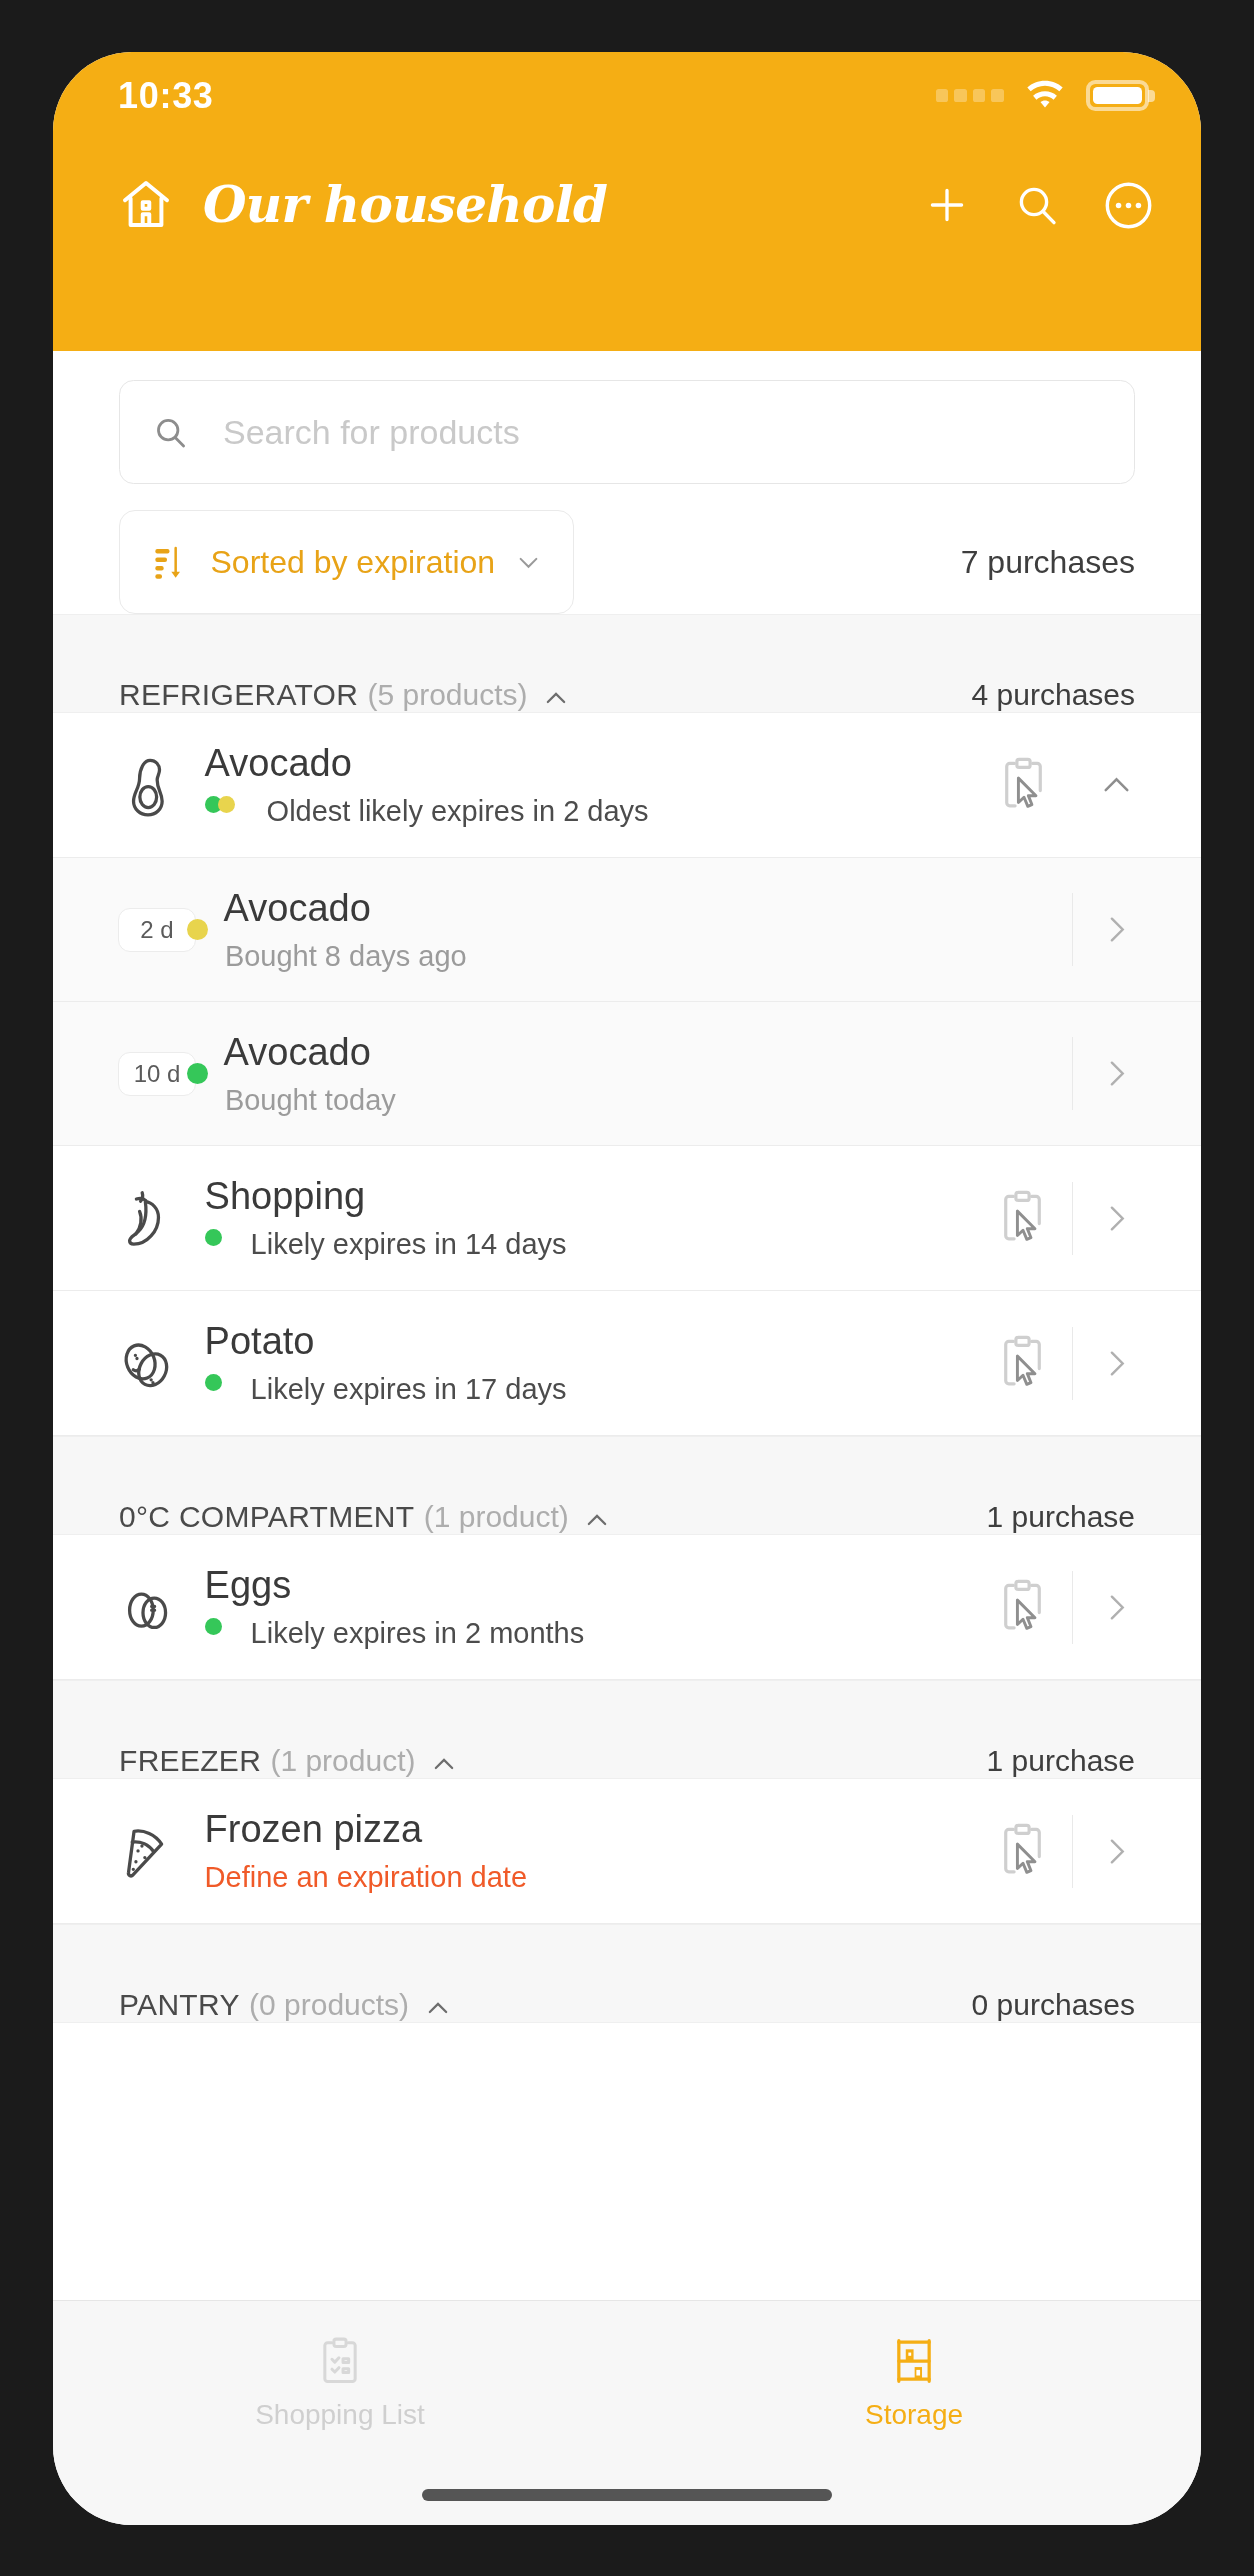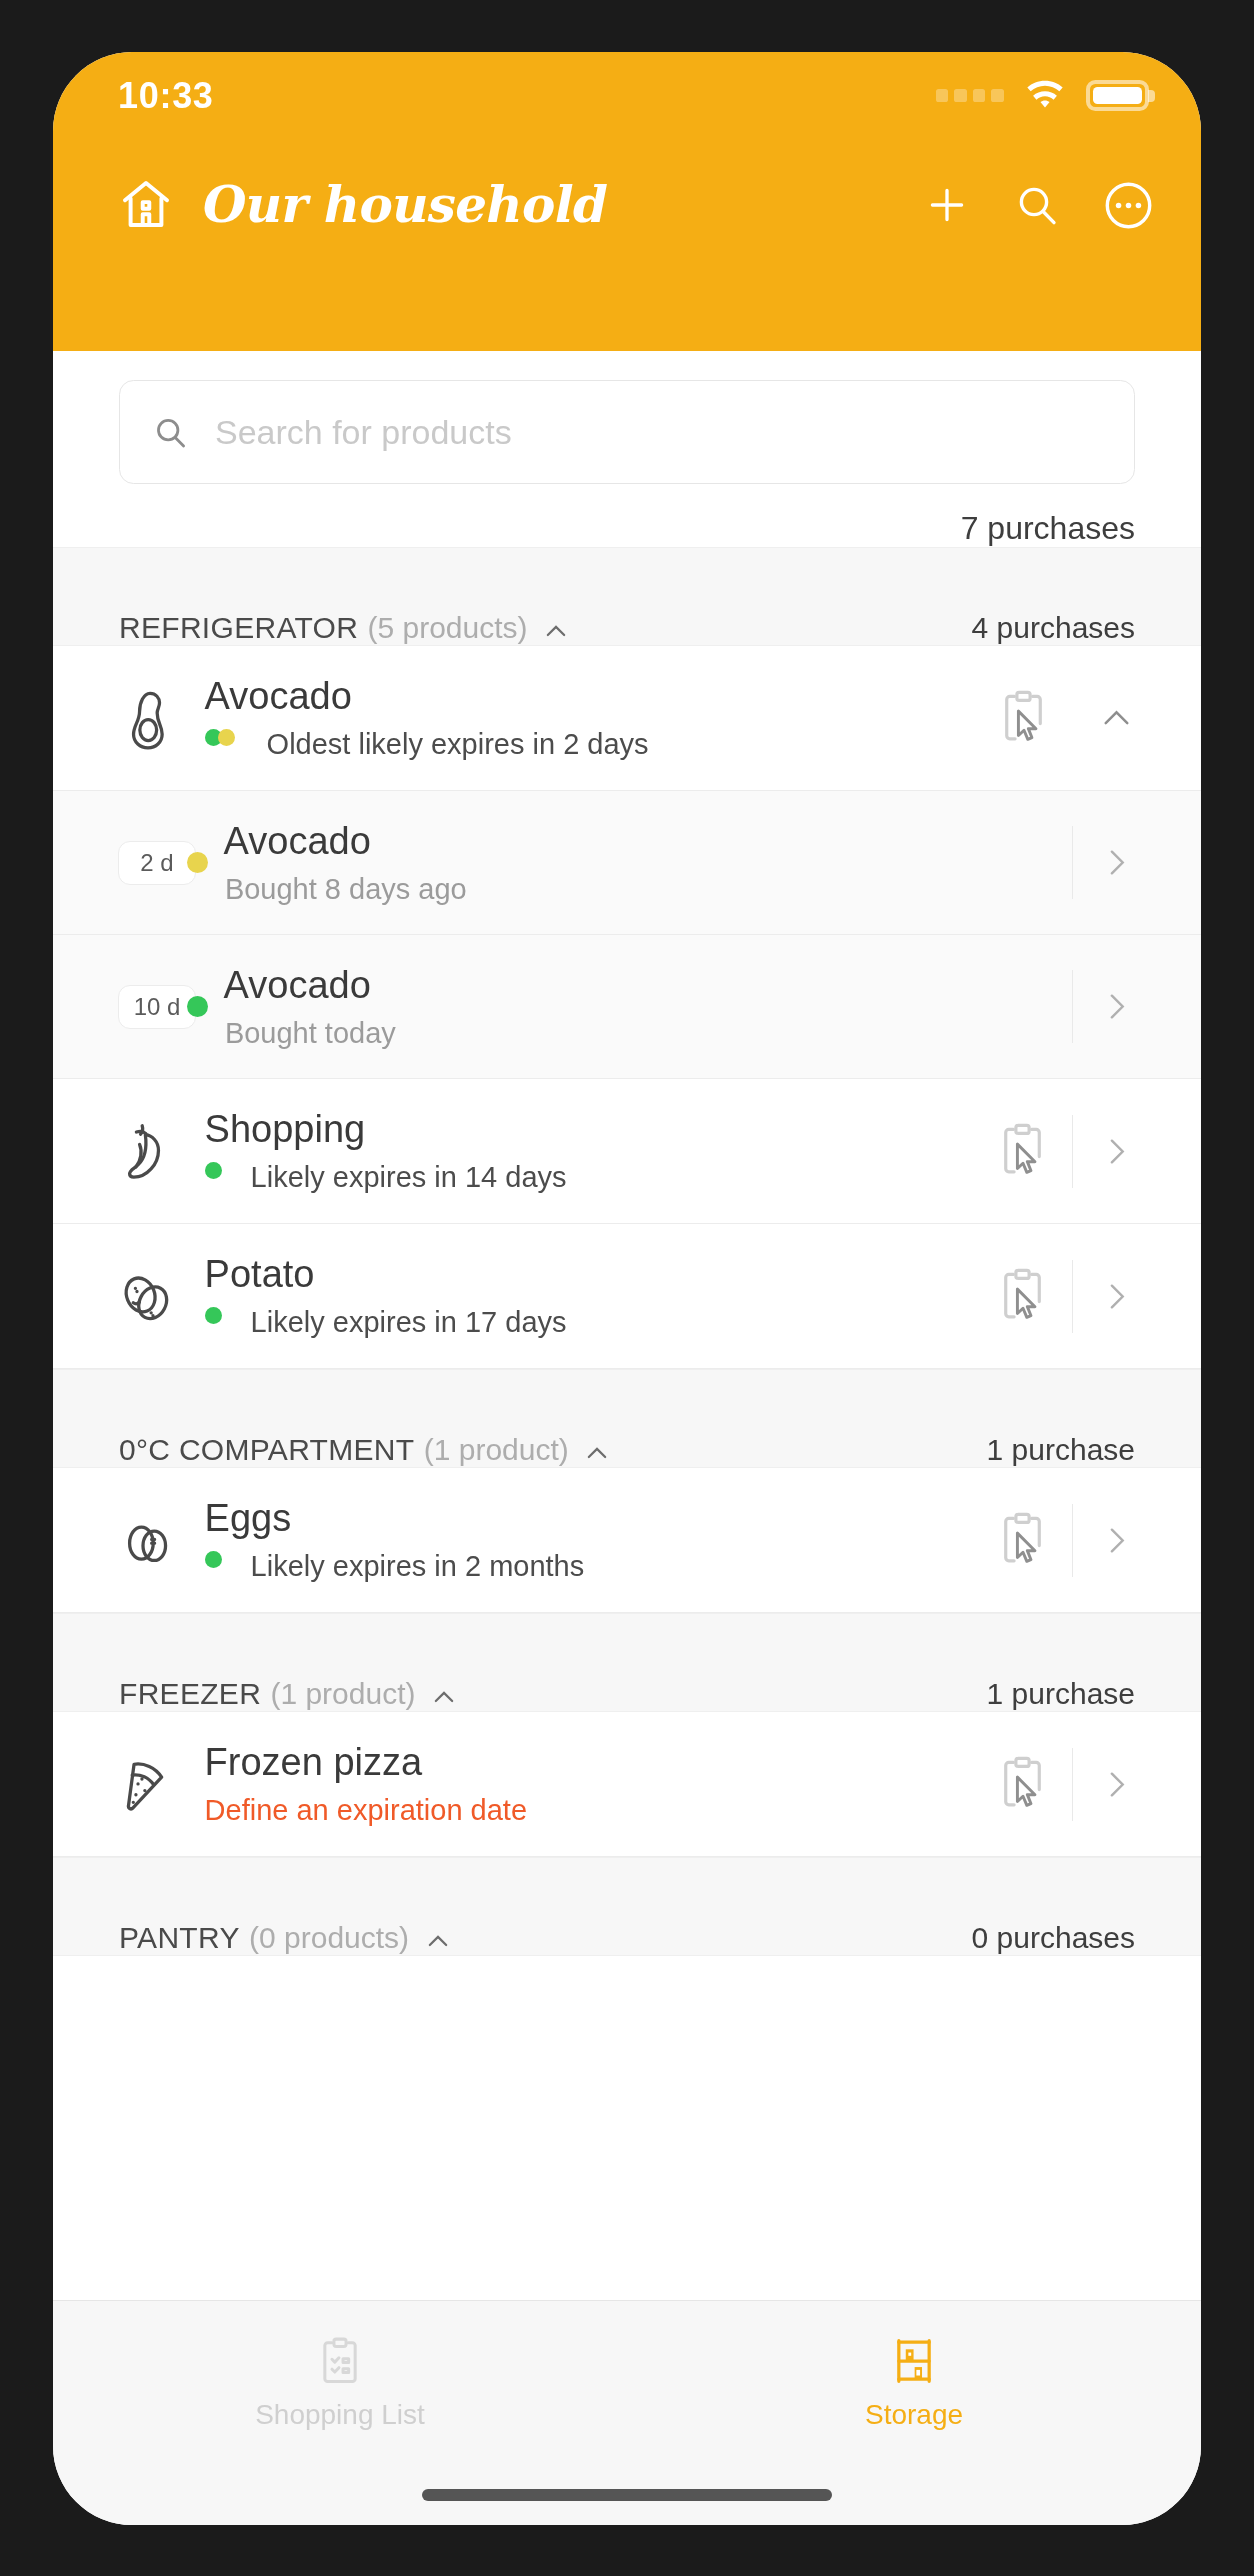--- a/index.html
+++ b/index.html
@@ -99,21 +99,21 @@
   }
 
   .searchwrap { padding: 29px 66px 0 66px; background:#fff; }
   .searchbox {
     height: 104px;
     border: 1.3px solid #e6e6e6;
     border-radius: 14.5px;
     background: #fff;
     display: flex; align-items: center;
     padding: 0 32px;
-    gap: 26px;
+    gap: 34px;
   }
   .searchbox .ph { color:#c9c9c9; font-size: 34px; }
 
   .sortrow {
     padding: 26.4px 66px 0 66px;
     display:flex; align-items:center;
   }
   .sortchip {
     border: 1.3px solid #eaeaea;
     border-radius: 16px;
@@ -257,20 +257,34 @@
       <div class="searchbox">
         <svg width="37" height="37" viewBox="0 0 24 24" fill="none" stroke="#8d8d8d" stroke-width="1.8" stroke-linecap="round">
           <circle cx="10.5" cy="10.5" r="6.3"></circle>
           <path d="M15.2 15.4L20.5 20.8"></path>
         </svg>
         <span class="ph">Search for products</span>
       </div>
     </div>
 
     <div class="sortrow">
+      <div class="sortchip">
+        <svg width="40" height="40" viewBox="0 0 24 24">
+          <rect x="2" y="4.2" width="8.5" height="2.7" rx="1.2" fill="#E8A317"></rect>
+          <rect x="2" y="9.3" width="7" height="2.7" rx="1.2" fill="#E8A317"></rect>
+          <rect x="2" y="14.4" width="5" height="2.7" rx="1.2" fill="#E8A317"></rect>
+          <rect x="2" y="19.3" width="4" height="2.7" rx="1.2" fill="#E8A317"></rect>
+          <path d="M14.2 3.6v15.2" stroke="#E8A317" stroke-width="1.5" stroke-linecap="round"></path>
+          <path d="M14.2 21.4l-2.6-3.6h5.2z" fill="#E8A317"></path>
+        </svg>
+        <span class="lbl">Sorted by expiration</span>
+        <svg width="29" height="29" viewBox="0 0 24 24" fill="none" stroke="#9a9a9a" stroke-width="1.7" stroke-linecap="round">
+          <path d="M5.5 9l6.5 6.5L18.5 9"></path>
+        </svg>
+      </div>
       <div class="purch-total">7 purchases</div>
     </div>
 
     <div id="sections-host">
         <div class="section">
           <span class="nm">REFRIGERATOR</span>
           <span class="cnt">(5 products)</span>
           <span class="chev">
             <svg width="28" height="28" viewBox="0 0 24 24" fill="none" stroke="#6d6d6d" stroke-width="1.9" stroke-linecap="round">
               <path d="M5 15.5l7-7 7 7"></path>

